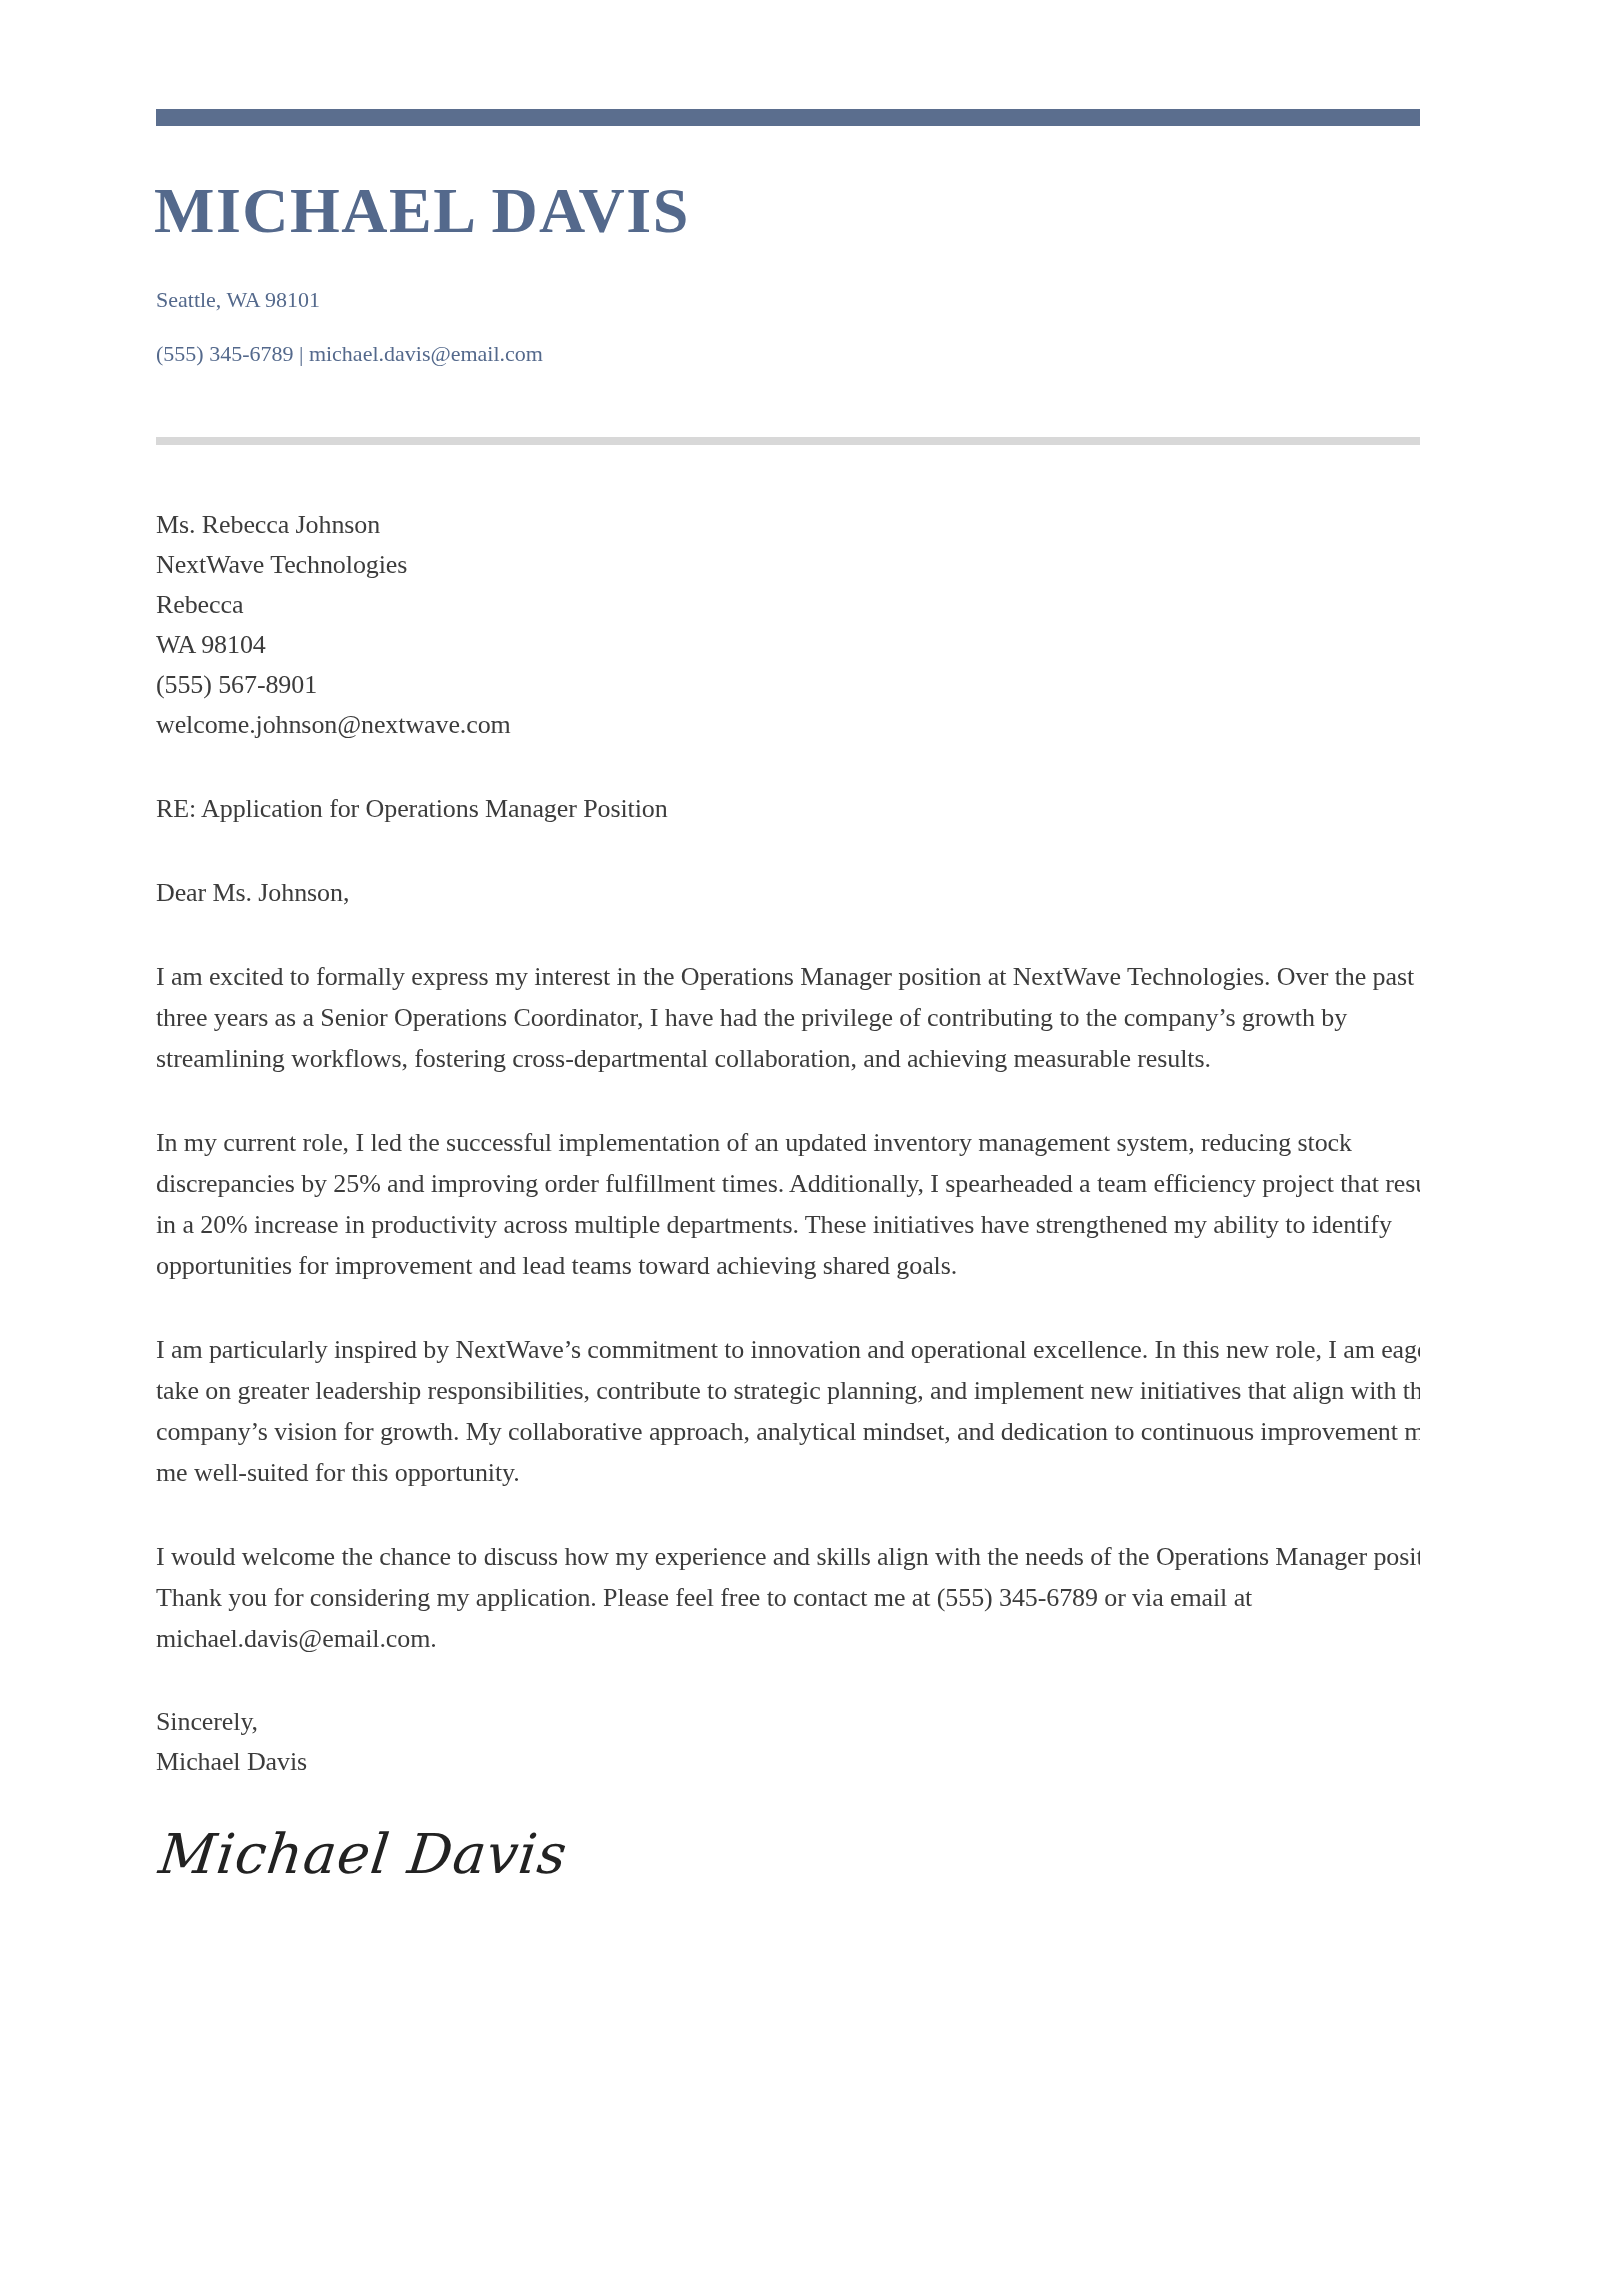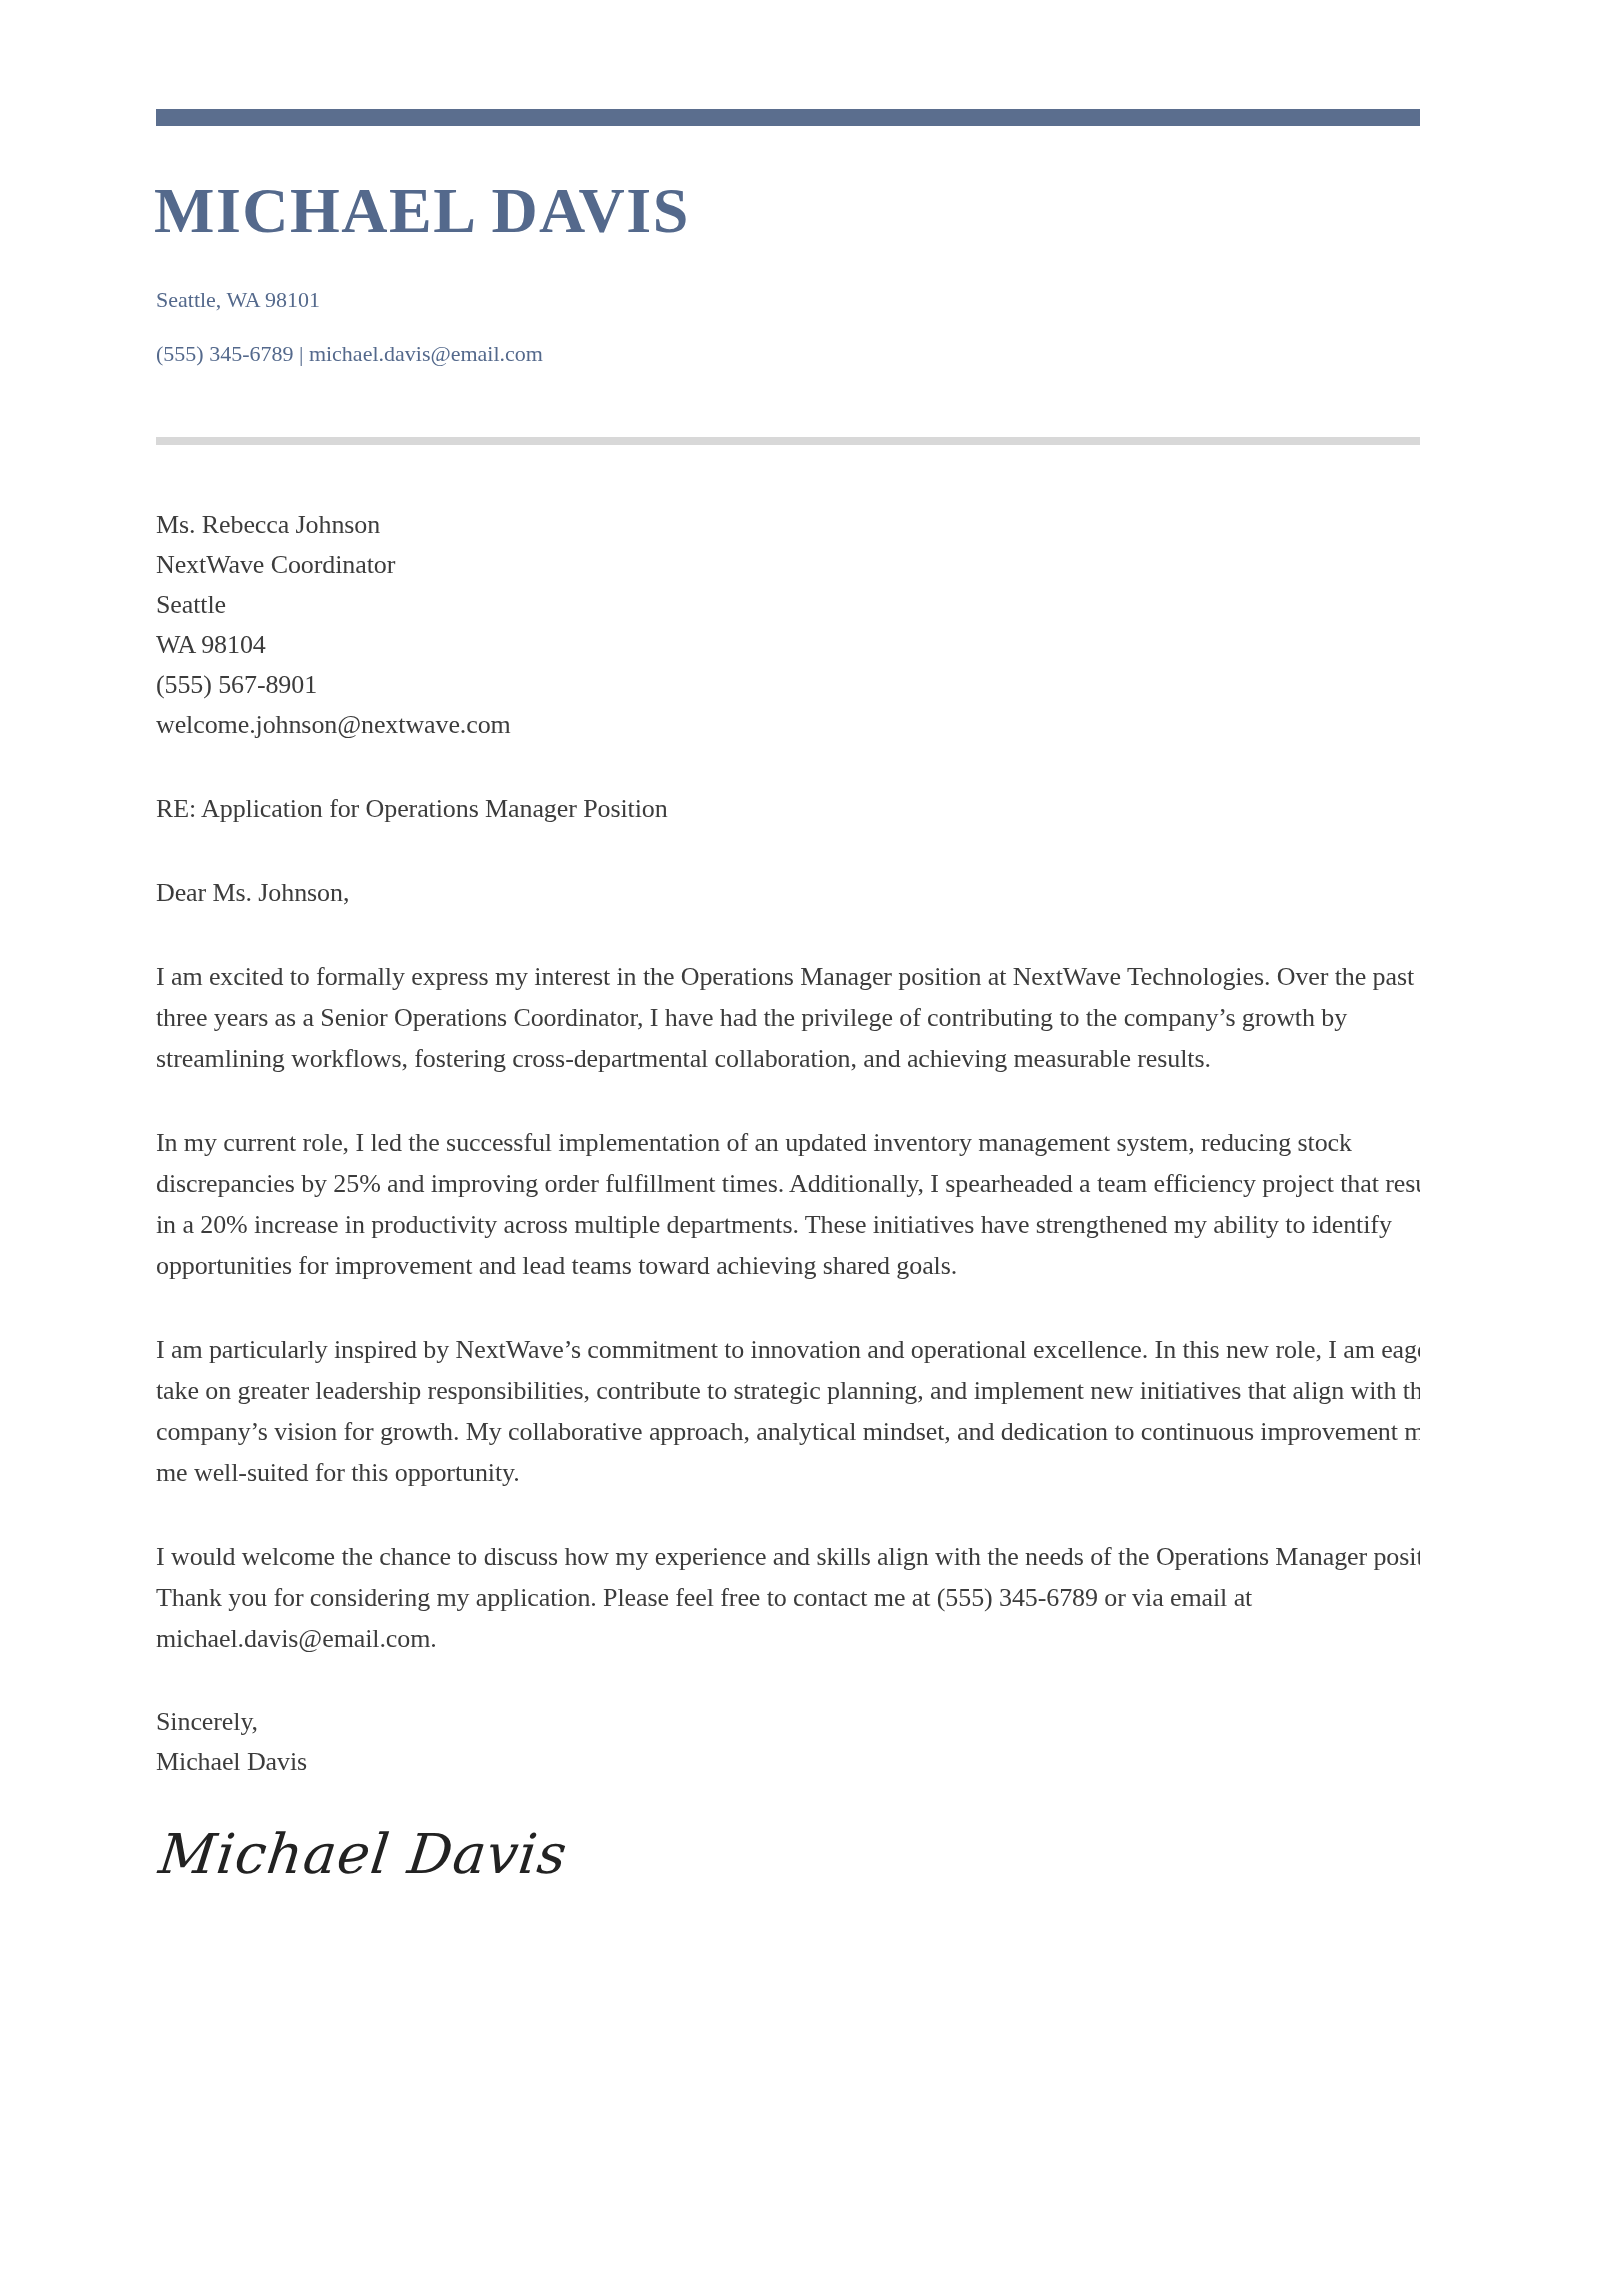--- a/index.html
+++ b/index.html
@@ -98,22 +98,22 @@
 
   <div class="contact-line phone-email">(555) 345-6789 | michael.davis@email.com</div>
 
   <div class="header-divider"></div>
 
   <div class="letter-body">
 
 
     <div class="recipient-block">
       <div class="recipient-line">Ms. Rebecca Johnson</div>
-      <div class="recipient-line">NextWave Coordinator</div>
-      <div class="recipient-line">Seattle</div>
+      <div class="recipient-line">NextWave Technologies</div>
+      <div class="recipient-line">Rebecca</div>
       <div class="recipient-line">WA 98104</div>
       <div class="recipient-line">(555) 567-8901</div>
       <div class="recipient-line">welcome.johnson@nextwave.com</div>
     </div>
 
     <p>RE: Application for Operations Manager Position</p>
 
     <p>Dear Ms. Johnson,</p>
 
     <p>I am excited to formally express my interest in the Operations Manager position at NextWave Technologies. Over the past three years as a Senior Operations Coordinator, I have had the privilege of contributing to the company’s growth by streamlining workflows, fostering cross-departmental collaboration, and achieving measurable results.</p>

